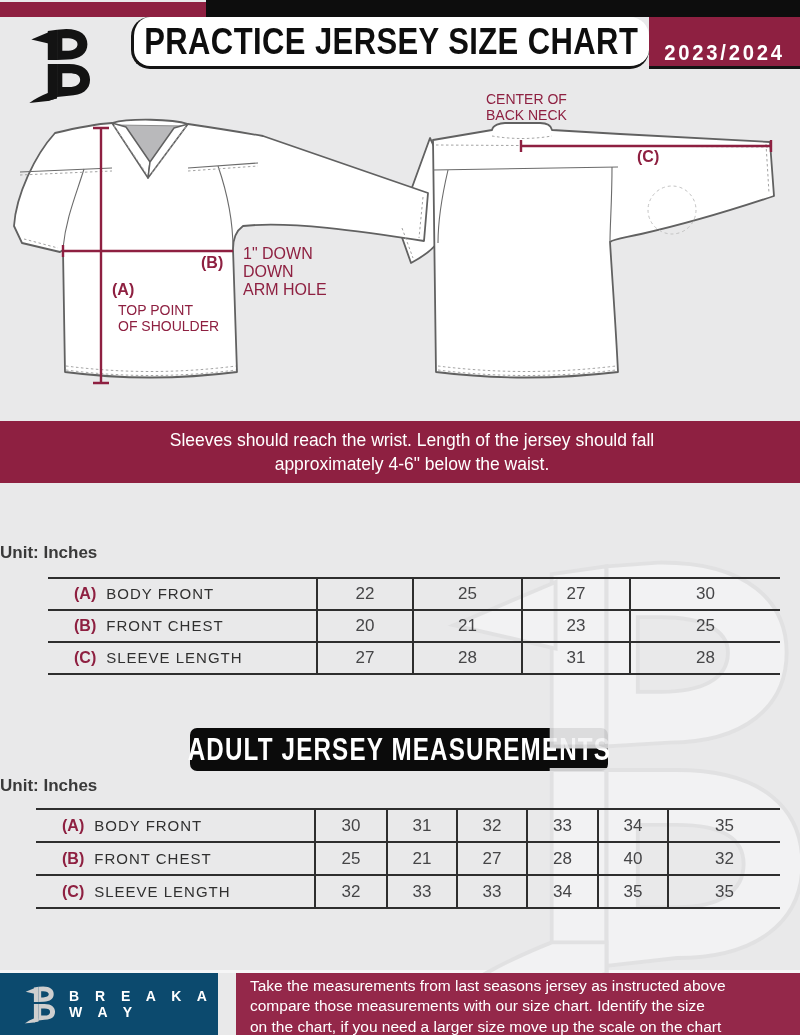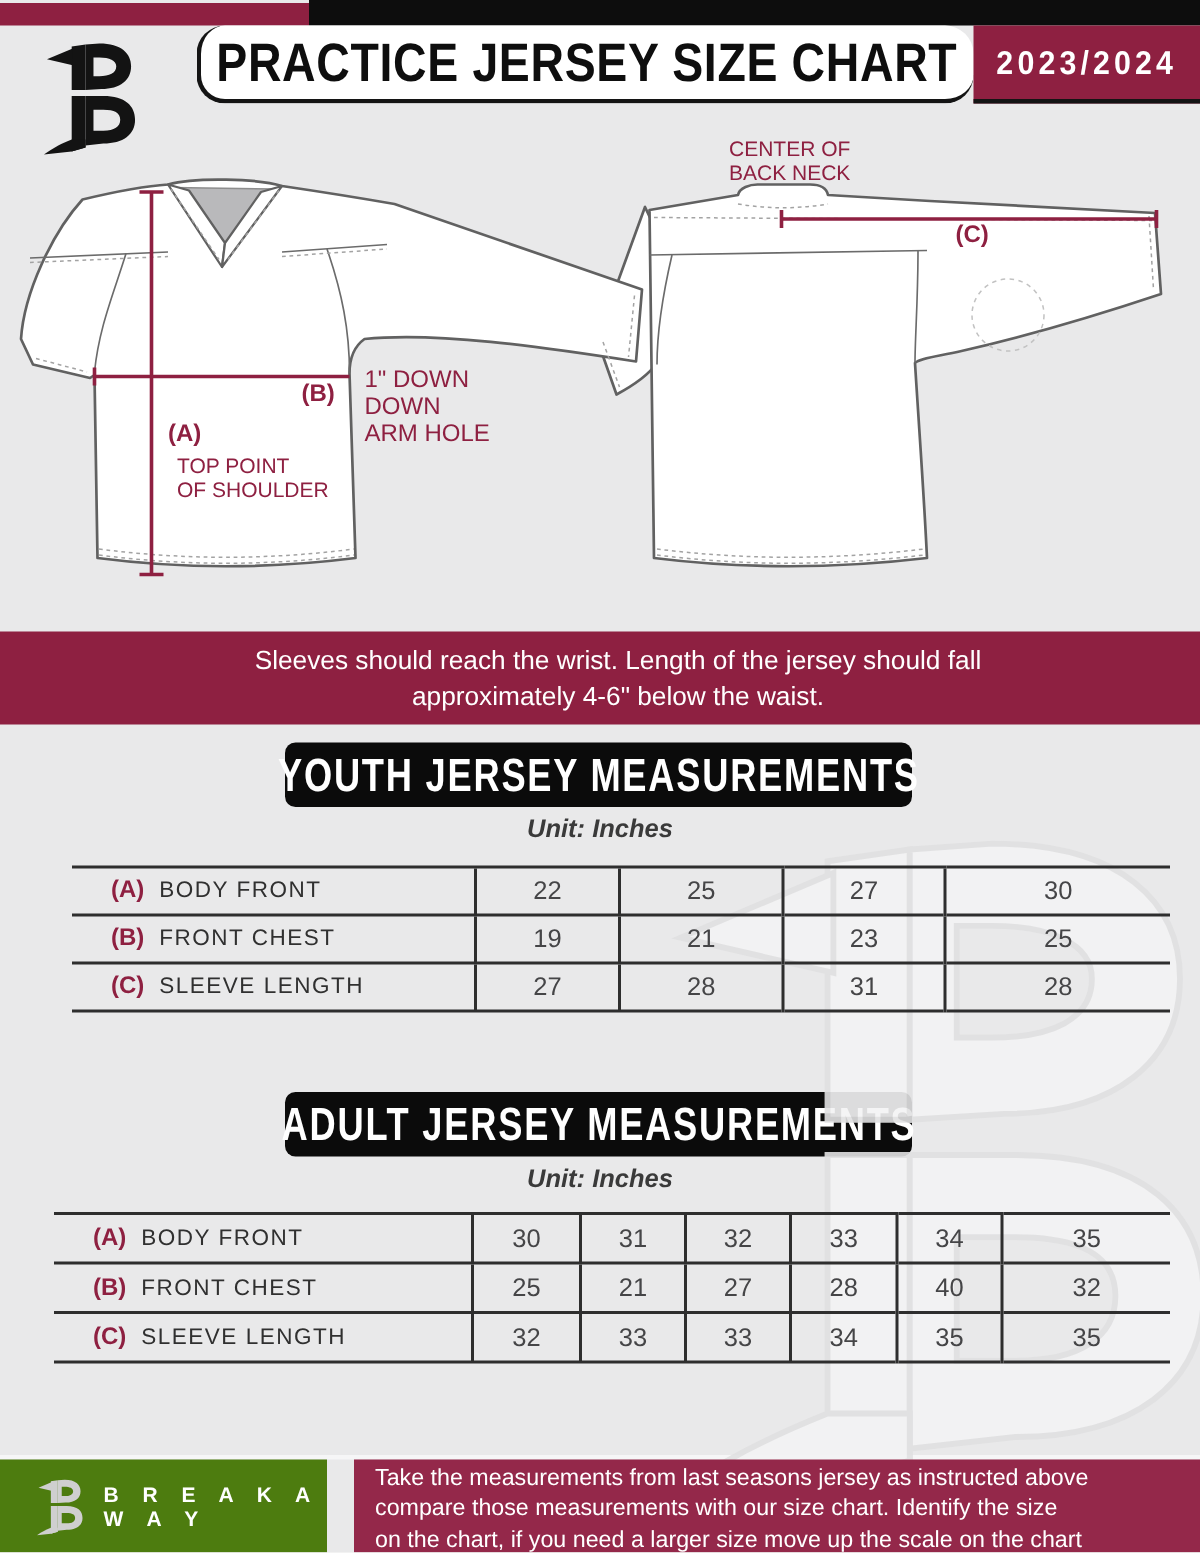--- a/index.html
+++ b/index.html
@@ -8,58 +8,58 @@
   
   .topbar-maroon{position:absolute;left:0;top:2px;width:206px;height:15px;background:#8e2041;}
   .topbar-black{position:absolute;left:206px;top:0;width:594px;height:17px;background:#0d0d0d;}
   .titlebox{position:absolute;left:131px;top:17px;width:518px;height:52px;background:#fff;
             border-left:3px solid #141414;border-bottom:3px solid #141414;box-sizing:border-box;
             display:flex;align-items:center;justify-content:center;border-radius:19px;}
   .titlebox span{font-size:36px;font-weight:bold;color:#0e0e0e;letter-spacing:.5px;
                  transform:scaleX(.86);white-space:nowrap;display:inline-block;}
   .yearbox{position:absolute;left:649px;top:17px;width:151px;height:52px;background:#8e2041;
            border-bottom:3px solid #141414;box-sizing:border-box;
-           display:flex;align-items:center;justify-content:center;}
+           display:flex;align-items:flex-end;justify-content:center;}
   .yearbox span{font-size:22px;font-weight:bold;color:#fff;letter-spacing:3px;
                 transform:scaleX(.92);display:inline-block;white-space:nowrap;}
   .logo-head{position:absolute;left:28px;top:24px;width:66px;height:80px;color:#131313;}
   
   .jerseys{position:absolute;left:0;top:100px;width:800px;height:320px;}
   .anno{position:absolute;color:#8e2041;}
   .anno .key{font-weight:bold;font-size:16px;}
   .cap2{font-size:14px;line-height:16px;}
   
   .notice{position:absolute;left:0;top:421px;width:800px;height:62px;background:#8e2041;color:#fff;
           display:flex;flex-direction:column;align-items:center;justify-content:center;gap:3px;
           font-size:17.5px;padding-left:12px;}
   
   .pill{position:absolute;left:190px;width:418px;height:43px;background:#0b0b0b;border-radius:7px;
         display:flex;align-items:center;justify-content:center;color:#fff;}
   .pill span{font-weight:bold;font-size:31px;letter-spacing:1.5px;transform:scaleX(.78);
              white-space:nowrap;display:inline-block;}
-  .unit{position:absolute;left:0;width:800px;text-align:center;font-style:italic;font-weight:bold;
+  .unit{position:absolute;left:0;width:800px;font-weight:bold;
         font-size:17px;color:#3a3a3a;}
   
   table.sizetable{position:absolute;border-collapse:collapse;table-layout:fixed;
                   border-bottom:2px solid #2e2e2e;background:transparent;z-index:2;}
   .sizetable th,.sizetable td{border-top:2px solid #2e2e2e;padding:0;}
   .sizetable .v{border-left:2px solid #2e2e2e;}
   .sizetable th{font-size:16px;color:#3f3f3f;font-weight:normal;letter-spacing:.5px;text-align:center;}
   .sizetable th.size{font-weight:bold;color:#232323;}
   .sizetable td{text-align:center;font-size:17px;color:#454547;}
   .sizetable td.lbl{text-align:left;padding-left:26px;font-size:15px;letter-spacing:1px;color:#303030;}
   .sizetable td.lbl b{color:#8e2041;font-size:16px;margin-right:10px;letter-spacing:0;}
   #youth-table tr{height:32px;} #adult-table tr{height:33px;}
   
   .watermark{position:absolute;left:420px;top:535px;width:420px;height:470px;color:#f3f3f4;
              opacity:.9;z-index:1;}
   
   .prefooter{position:absolute;left:0;top:970px;width:800px;height:3px;background:#f6f6f7;}
   .footer{position:absolute;left:0;top:973px;width:800px;height:62px;display:flex;z-index:3;}
-  .footer-black{width:218px;background:#4d7c0f;display:flex;align-items:center;gap:12px;
+  .footer-black{width:218px;background:#0c4a6e;display:flex;align-items:center;gap:12px;
                 padding-left:24px;box-sizing:border-box;}
   .footer-black .brand{color:#fff;font-size:14px;font-weight:bold;letter-spacing:6px;}
   .logo-foot{width:33px;height:40px;color:#cfcfcf;flex:0 0 auto;}
   .footer-maroon{flex:1;background:#94284a;color:#fff;font-size:15.5px;line-height:20.4px;
                  padding:3px 8px 0 14px;box-sizing:border-box;margin-left:18px;}
 </style>
 </head>
 <body>
 
 <div class="page">
@@ -157,44 +157,41 @@
   </div>
   <div class="anno" style="left:637px;top:148px">
     <span class="key">(C)</span>
   </div>
 
   <div class="notice">
     <div>Sleeves should reach the wrist. Length of the jersey should fall</div>
     <div>approximately 4-6" below the waist.</div>
   </div>
 
-  <div class="pill" style="top:495px">
-    <span>YOUTH JERSEY MEASUREMENTS</span>
-  </div>
   <div class="unit" style="top:543px">Unit: Inches</div>
 
   <table class="sizetable" id="youth-table" style="left:48px;top:577px;width:732px">
     <colgroup>
         <col style="width:269px">
         <col style="width:96px">
         <col style="width:109px">
         <col style="width:108px">
         <col style="width:150px">
       </colgroup>
     <tbody>
     <tr>
       <td class="lbl"><b>(A)</b><span>BODY FRONT</span></td>
       <td class="v">22</td>
       <td class="v">25</td>
       <td class="v">27</td>
       <td class="v">30</td>
     </tr>
     <tr>
       <td class="lbl"><b>(B)</b><span>FRONT CHEST</span></td>
-      <td class="v">19</td>
+      <td class="v">20</td>
       <td class="v">21</td>
       <td class="v">23</td>
       <td class="v">25</td>
     </tr>
     <tr>
       <td class="lbl"><b>(C)</b><span>SLEEVE LENGTH</span></td>
       <td class="v">27</td>
       <td class="v">28</td>
       <td class="v">31</td>
       <td class="v">28</td>

